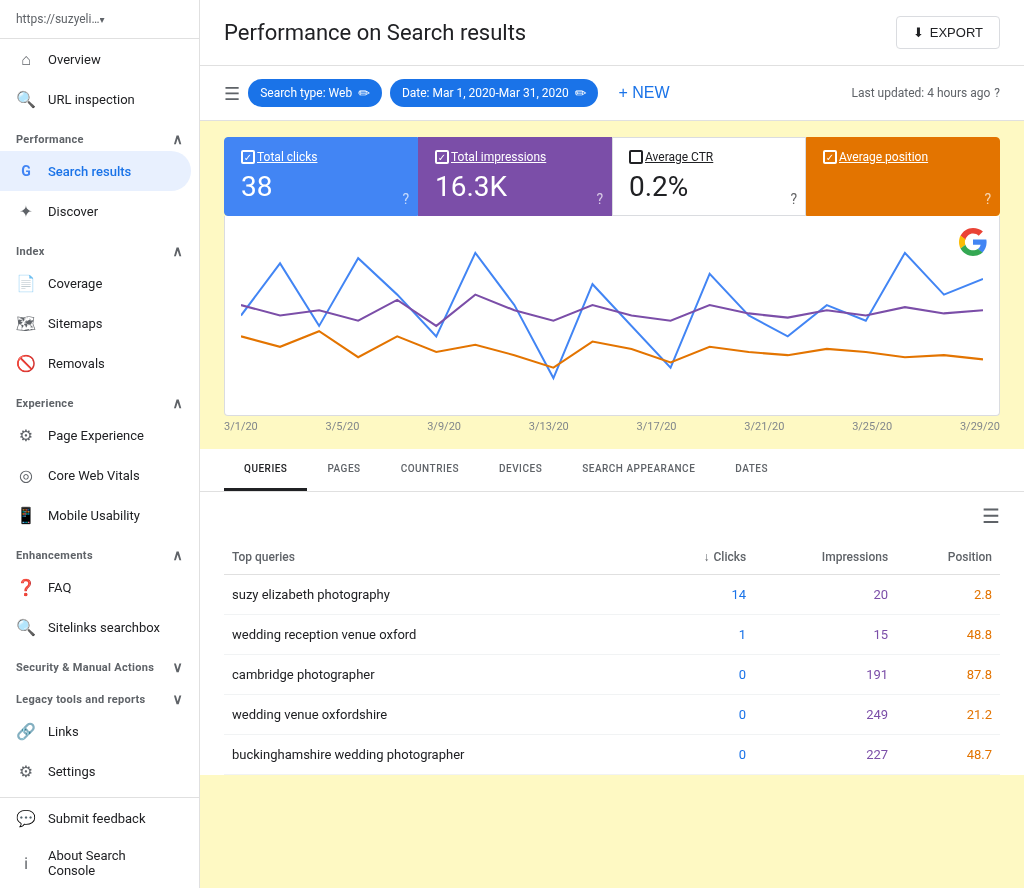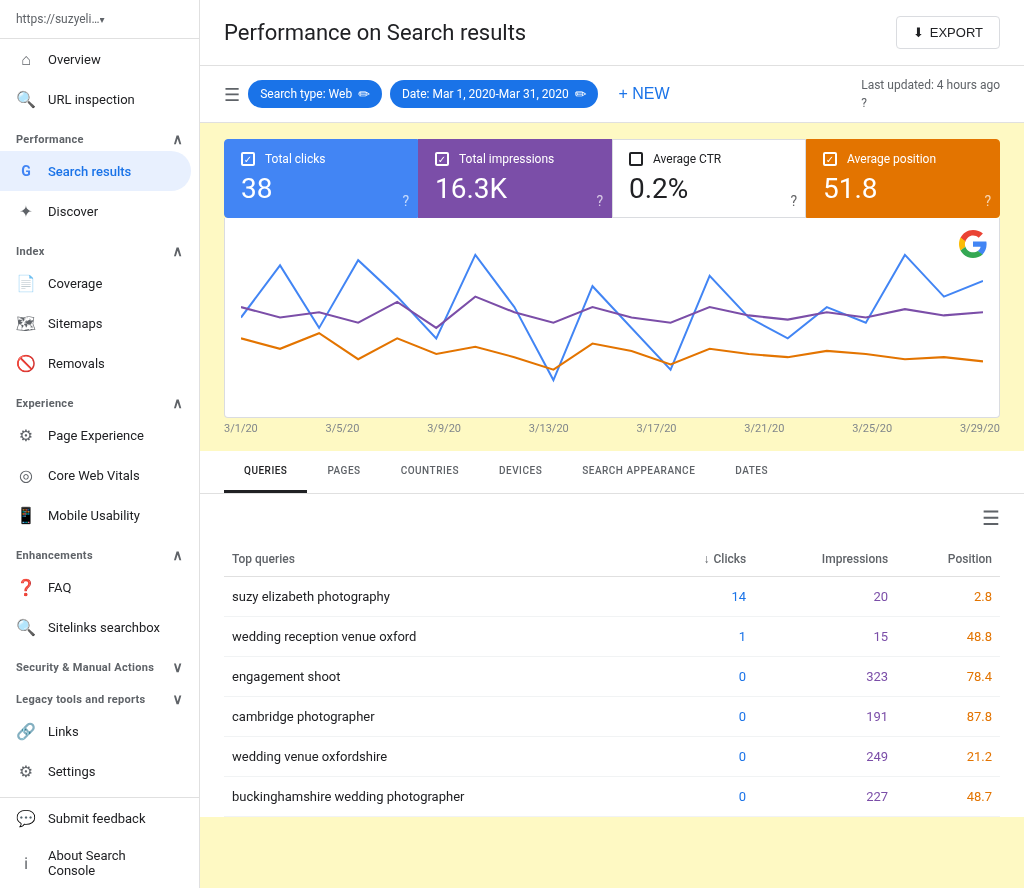--- a/index.html
+++ b/index.html
@@ -114,42 +114,42 @@
       align-items: center;
       gap: 4px;
       padding: 6px 12px;
       background: transparent;
       border: none;
       color: #1a73e8;
       font-size: 16px;
       cursor: pointer;
       font-weight: 500;
     }
-    .last-updated { margin-left: auto; font-size: 12px; color: #5f6368; display: flex; align-items: flex-start; gap: 4px; flex-direction: column; }
+    .last-updated { margin-left: auto; font-size: 12px; color: #5f6368; display: flex; align-items: flex-start; gap: 4px; }
 
     
     .metrics-row {
       display: flex;
       padding: 16px 24px 0;
       gap: 0;
     }
     .metric-card {
       flex: 1;
       padding: 12px 16px;
       border: 1px solid #dadce0;
       cursor: pointer;
       position: relative;
     }
     .metric-card:first-child { border-radius: 4px 0 0 4px; }
     .metric-card:last-child { border-radius: 0 4px 4px 0; }
     .metric-card.active-blue { background: #4285f4; color: #fff; border-color: #4285f4; }
     .metric-card.active-purple { background: #7b4ea8; color: #fff; border-color: #7b4ea8; }
     .metric-card.inactive { background: #fff; color: #202124; }
     .metric-card.active-orange { background: #e37400; color: #fff; border-color: #e37400; }
-    .metric-header { display: flex; align-items: center; gap: 10px; font-size: 12px; margin-bottom: 6px; }
+    .metric-header { display: flex; align-items: center; gap: 2px; font-size: 12px; margin-bottom: 6px; text-decoration: underline; }
     .metric-checkbox { width: 14px; height: 14px; border: 2px solid currentColor; border-radius: 2px; display: flex; align-items: center; justify-content: center; flex-shrink: 0; }
     .metric-checkbox.checked::after { content: '✓'; font-size: 10px; }
     .metric-value { font-size: 28px; font-weight: 400; }
     .metric-card.inactive .metric-value { font-size: 28px; }
     .metric-help { position: absolute; bottom: 8px; right: 8px; font-size: 14px; opacity: 0.7; }
 
     
     .chart-container {
       padding: 0 24px 16px;
       position: relative;
@@ -375,21 +375,20 @@
         <span>Average CTR</span>
       </div>
       <div class="metric-value">0.2%</div>
       <span class="metric-help">?</span>
     </div>
     <div class="metric-card active-orange">
       <div class="metric-header">
         <div class="metric-checkbox checked"></div>
         <span>Average position</span>
       </div>
-      <div class="metric-value">51.8</div>
       <span class="metric-help">?</span>
     </div>
   </div>
 
   <div class="chart-container">
     <div class="chart-area">
       <svg viewBox="0 0 760 160" preserveAspectRatio="none">
 
         <polyline fill="none" stroke="#4285f4" stroke-width="2" points="0,80 40,30 80,90 120,25 160,60 200,100 240,20 280,70 320,140 360,50 400,90 440,130 480,40 520,80 560,100 600,70 640,85 680,20 720,60 760,45"></polyline>
 
@@ -470,26 +469,20 @@
     <td class="impressions">20</td>
     <td class="position">2.8</td>
   </tr>
           <tr>
     <td>wedding reception venue oxford</td>
     <td class="clicks">1</td>
     <td class="impressions">15</td>
     <td class="position">48.8</td>
   </tr>
           <tr>
-    <td>engagement shoot</td>
-    <td class="clicks">0</td>
-    <td class="impressions">323</td>
-    <td class="position">78.4</td>
-  </tr>
-          <tr>
     <td>cambridge photographer</td>
     <td class="clicks">0</td>
     <td class="impressions">191</td>
     <td class="position">87.8</td>
   </tr>
           <tr>
     <td>wedding venue oxfordshire</td>
     <td class="clicks">0</td>
     <td class="impressions">249</td>
     <td class="position">21.2</td>

